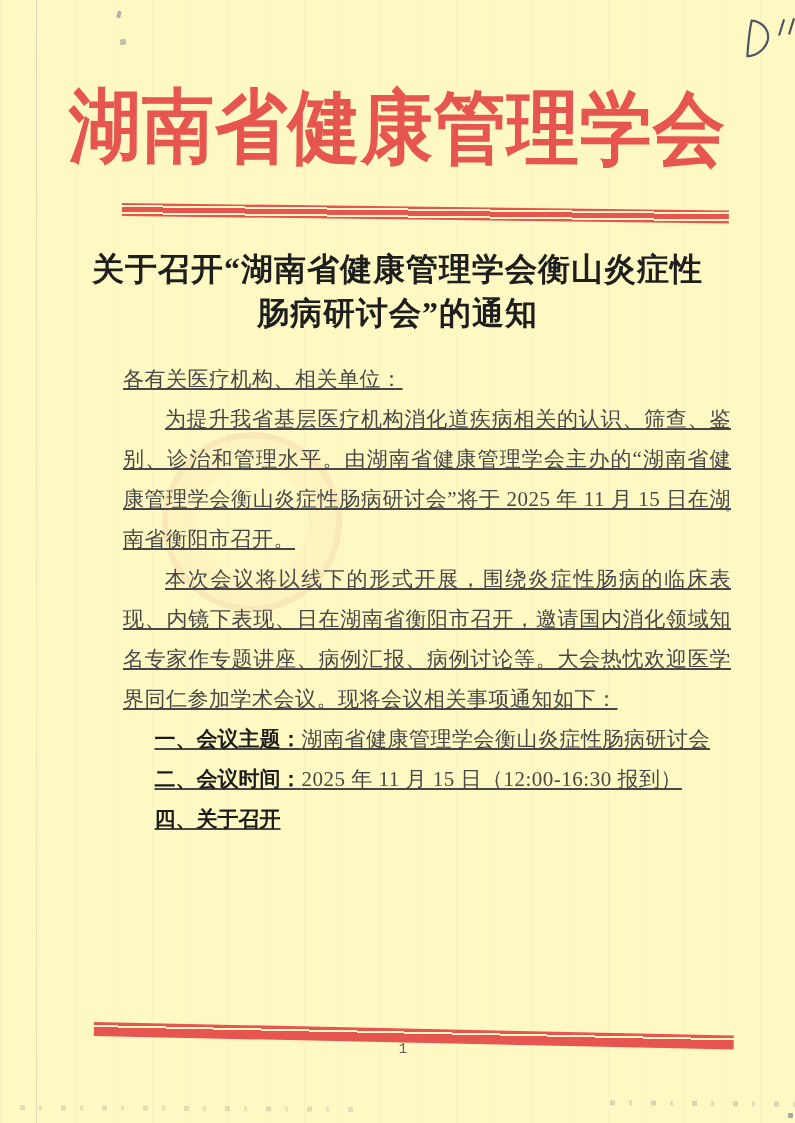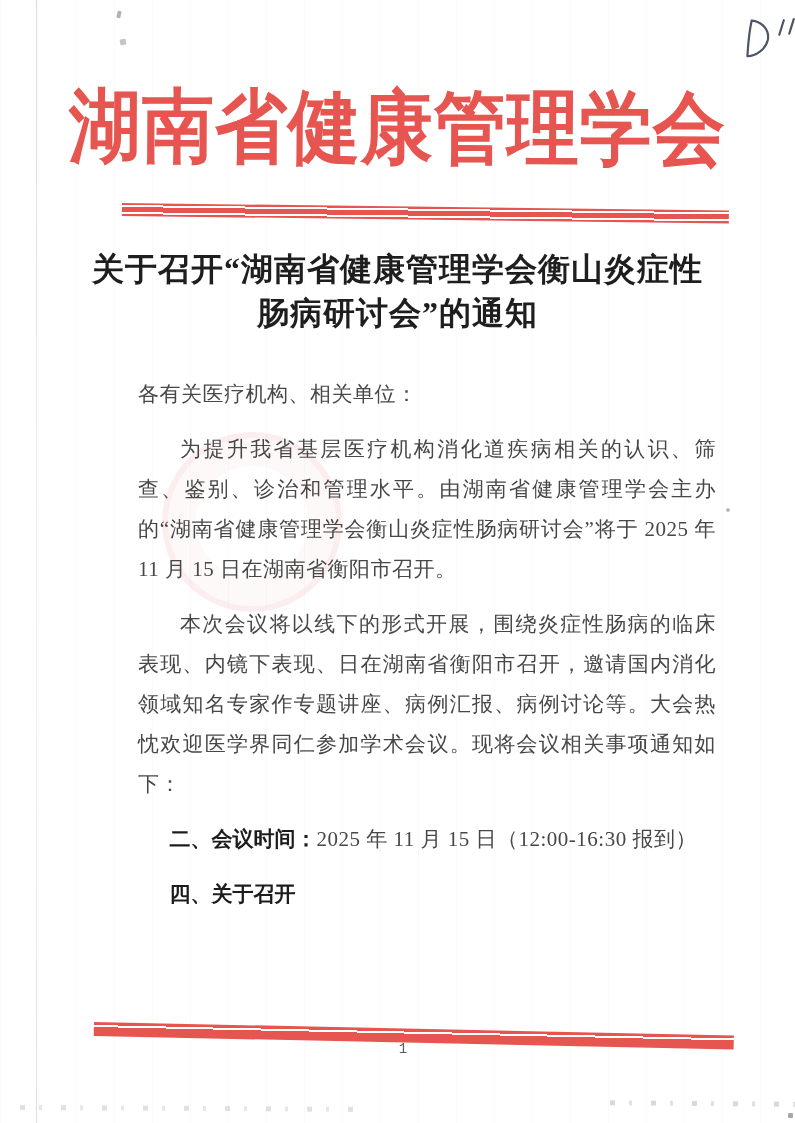--- a/index.html
+++ b/index.html
@@ -1,20 +1,20 @@
 <!DOCTYPE html>
 <html><head>
 <meta charset="utf-8">
 <style>
   html,body{margin:0;padding:0;background:#e9e9e9;}
   .page{
     position:relative;
     width:795px;height:1123px;
     margin:0 auto;
-    background:#ffffff;
+    background:#fef9c3;
     overflow:hidden;
     font-family:"Liberation Serif", serif;
     color:#3f3f3f;
   }
   
   .page::before{
     content:"";position:absolute;inset:0;pointer-events:none;
     background:repeating-linear-gradient(90deg,
       rgba(160,160,160,0.05) 0 1px, transparent 1px 38px);
   }
@@ -80,21 +80,21 @@
 
   
   .body{
     position:absolute;left:123px;top:359px;width:608px;
     font-size:21px;line-height:40px;
     text-align:justify;
     word-break:break-all;
     color:#474747;
     letter-spacing:.5px;
   }
-  .body p{margin:15px;}
+  .body p{margin:0;text-decoration:underline;}
   .para{text-indent:2em;}
   .item,.fee{text-indent:1.5em;}
   .item .label{
     font-family:"Liberation Sans", sans-serif;
     font-weight:bold;color:#1c1c1c;letter-spacing:0;
   }
 
   
   .stamp-bleed{
     position:absolute;left:162px;top:432px;width:168px;height:168px;
@@ -143,20 +143,21 @@
     <div>肠病研讨会”的通知</div>
   </div>
 
   <div class="stamp-bleed"></div>
 
   <div class="body">
     <p class="salutation">各有关医疗机构、相关单位：</p>
     <p class="para">为提升我省基层医疗机构消化道疾病相关的认识、筛查、鉴别、诊治和管理水平。由湖南省健康管理学会主办的“湖南省健康管理学会衡山炎症性肠病研讨会”将于 2025 年 11 月 15 日在湖南省衡阳市召开。</p>
     <p class="para">本次会议将以线下的形式开展，围绕炎症性肠病的临床表现、内镜下表现、日在湖南省衡阳市召开，邀请国内消化领域知名专家作专题讲座、病例汇报、病例讨论等。大会热忱欢迎医学界同仁参加学术会议。现将会议相关事项通知如下：</p>
 
+    <p class="item"><span class="label">一、会议主题：</span><span>湖南省健康管理学会衡山炎症性肠病研讨会</span></p>
 
     <p class="item"><span class="label">二、会议时间：</span><span>2025 年 11 月 15 日（12:00-16:30 报到）</span></p>
 
 
     <p class="item"><span class="label">四、关于召开</span><span></span></p>
 
   </div>
 
   <div class="rule-bottom"></div>
   <div class="page-num">1</div>

